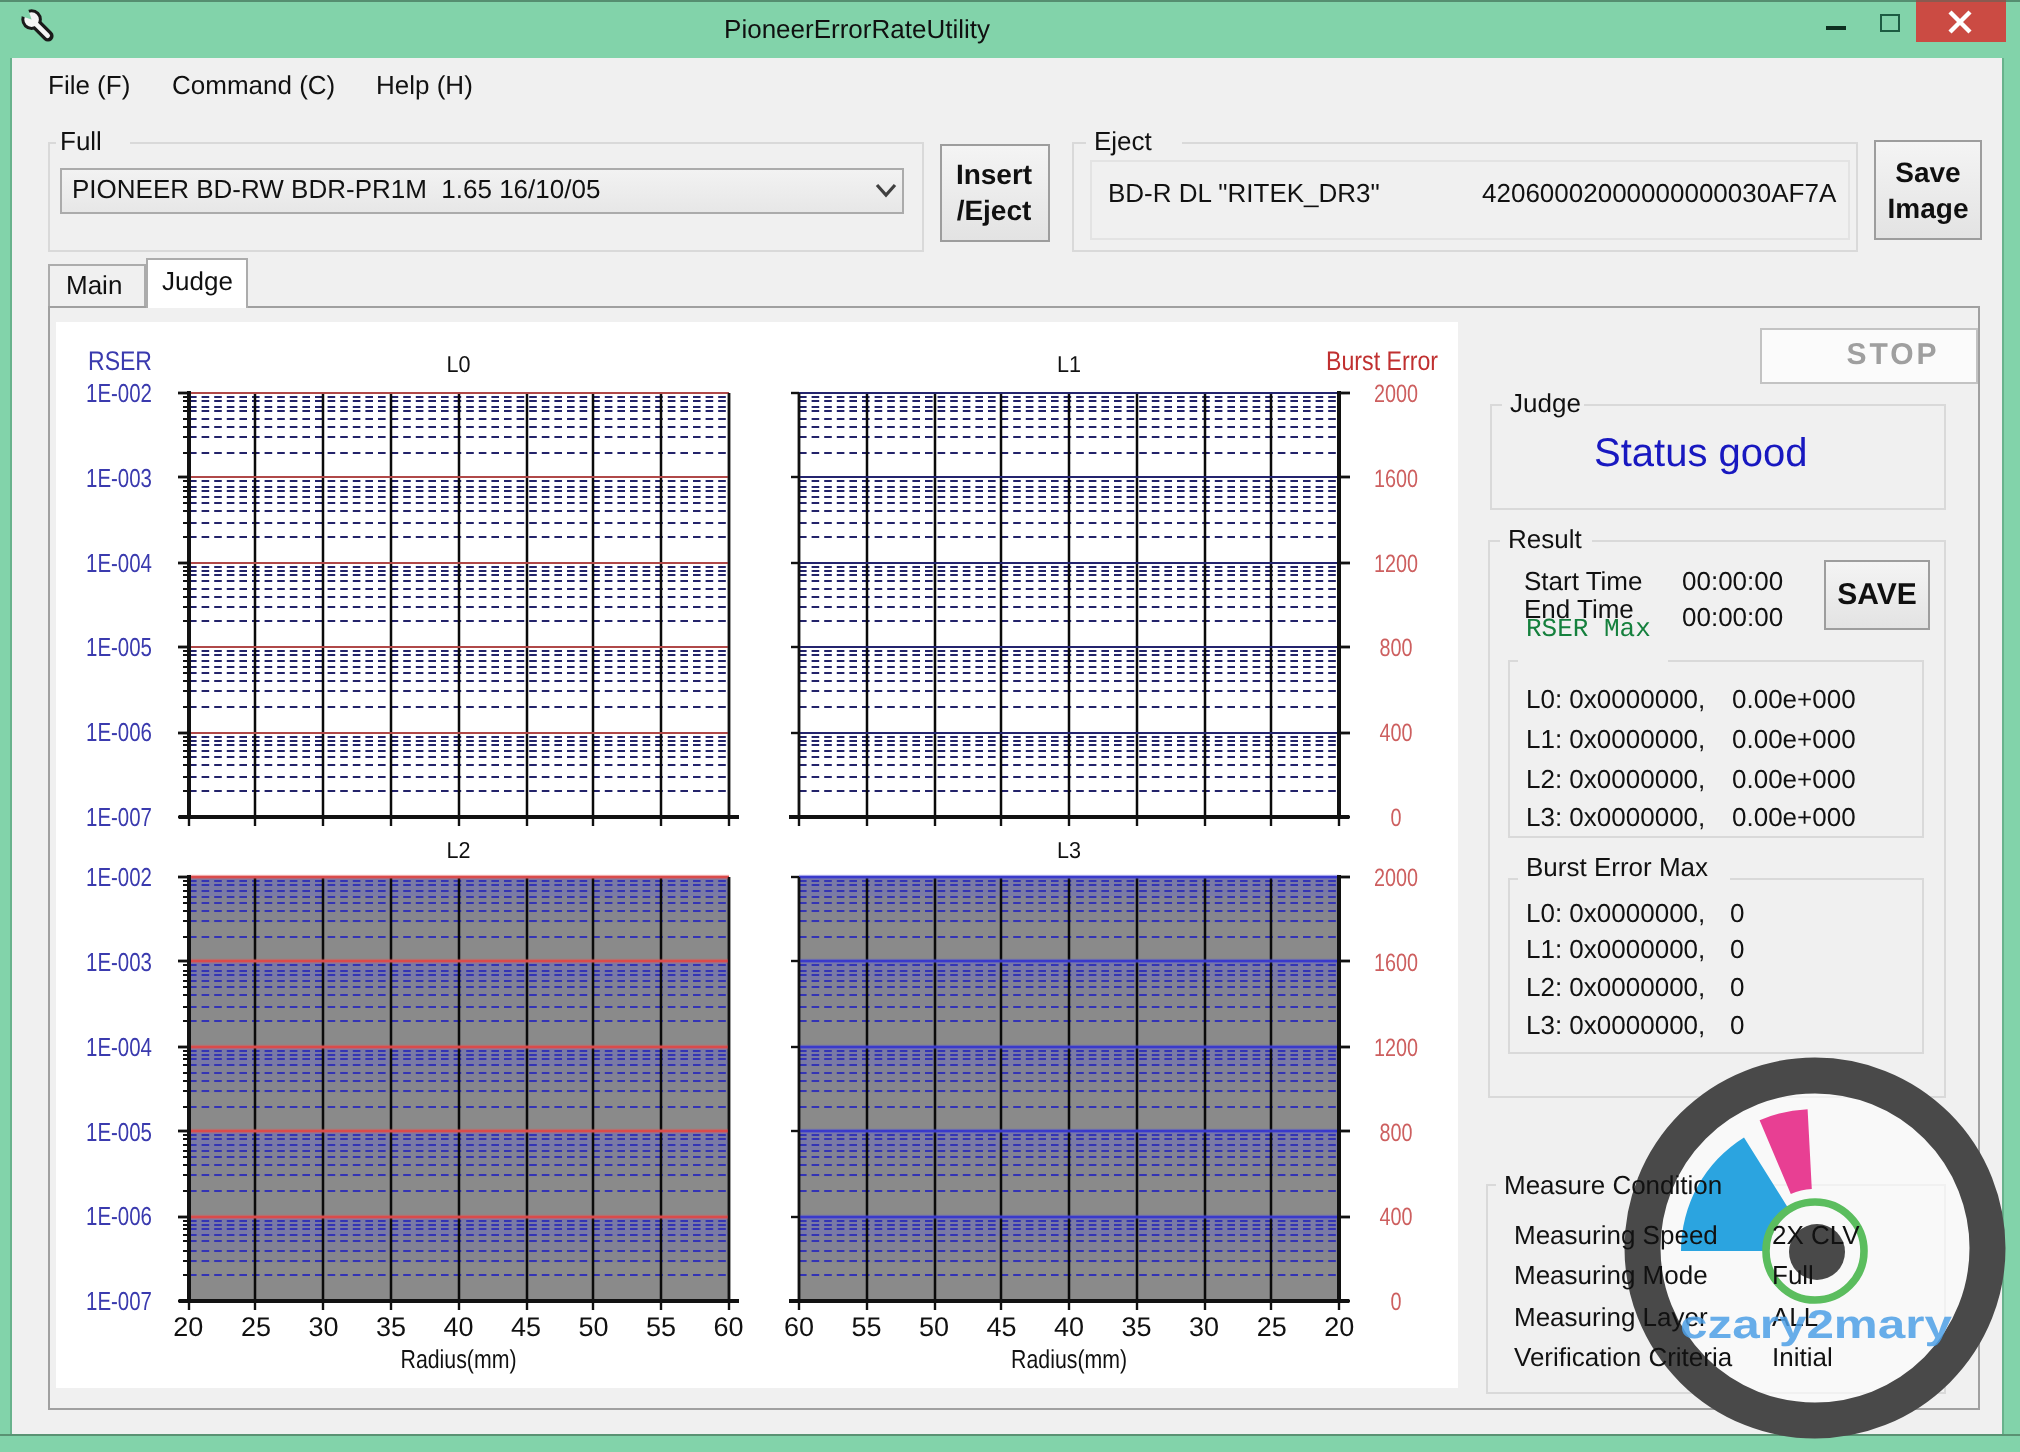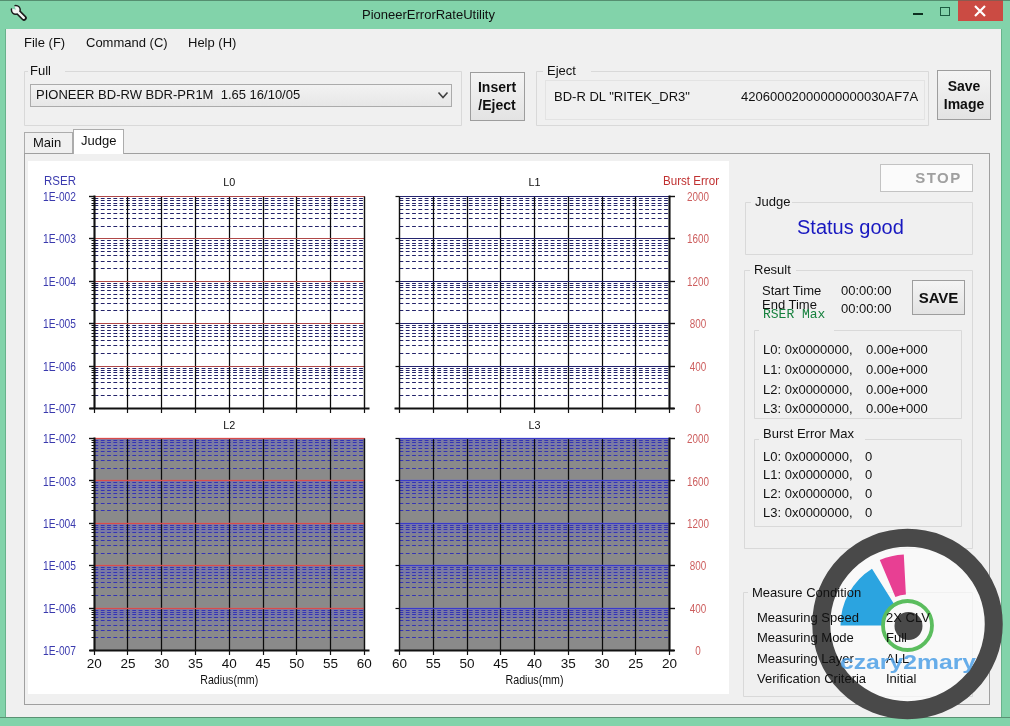--- a/index.html
+++ b/index.html
@@ -41,21 +41,21 @@
     <div class="abs" style="left:547px;top:62.9px;font-size:13px;color:#111;font-weight:normal;z-index:10;white-space:pre;">Eject</div>
     <div class="abs" style="left:554px;top:88.9px;font-size:13px;color:#111;font-weight:normal;z-index:10;white-space:pre;">BD-R DL "RITEK_DR3"</div>
     <div class="abs" style="left:741px;top:88.9px;font-size:13px;color:#111;font-weight:normal;z-index:10;white-space:pre;">42060002000000000030AF7A</div>
     <div class="abs" style="left:937px;top:70px;width:54px;height:50px;border:1px solid #9d9d9d;background:linear-gradient(180deg,#f4f4f4,#e3e3e3);color:#101010;font-weight:bold;font-size:14px;line-height:18px;text-align:center;display:flex;align-items:center;justify-content:center;">Save<br>Image</div>
     <div class="abs" style="left:24px;top:153px;width:966px;height:552px;border:1px solid #a0a0a0;background:#f0f0f0;"></div>
     <div class="abs" style="left:24px;top:132px;width:49px;height:21px;border:1px solid #acacac;border-bottom:none;background:#f0f0f0;"></div>
     <div class="abs" style="left:33px;top:134.9px;font-size:13px;color:#111;font-weight:normal;z-index:10;white-space:pre;">Main</div>
     <div class="abs" style="left:73px;top:129px;width:51px;height:25px;border:1px solid #acacac;border-bottom:none;background:#ffffff;"></div>
     <div class="abs" style="left:81px;top:132.9px;font-size:13px;color:#111;font-weight:normal;z-index:10;white-space:pre;">Judge</div>
     <div class="abs" style="left:28px;top:161px;width:701px;height:533px;background:#ffffff;"></div>
-    <div class="abs" style="left:880px;top:164px;width:93px;height:27.5px;border:1px solid #c3c3c3;background:#fbfbfb;color:#9f9f9f;font-weight:bold;font-size:15px;letter-spacing:1.5px;display:flex;align-items:center;justify-content:center;z-index:10;padding-left:24px;">STOP</div>
+    <div class="abs" style="left:880px;top:164px;width:109px;height:27.5px;border:1px solid #c3c3c3;background:#fbfbfb;color:#9f9f9f;font-weight:bold;font-size:15px;letter-spacing:1.5px;display:flex;align-items:center;justify-content:center;z-index:10;padding-left:24px;">STOP</div>
     <div class="abs" style="left:755px;top:193.9px;font-size:13px;color:#111;font-weight:normal;z-index:10;white-space:pre;">Judge</div>
     <div class="abs" style="left:797px;top:216.1px;font-size:20px;color:#1818c0;font-weight:normal;z-index:10;white-space:pre;">Status good</div>
     <div class="abs" style="left:754px;top:261.9px;font-size:13px;color:#111;font-weight:normal;z-index:10;white-space:pre;">Result</div>
     <div class="abs" style="left:762px;top:283.4px;font-size:13px;color:#111;font-weight:normal;z-index:10;white-space:pre;">Start Time</div>
     <div class="abs" style="left:841px;top:283.4px;font-size:13px;color:#111;font-weight:normal;z-index:10;white-space:pre;">00:00:00</div>
     <div class="abs" style="left:762px;top:297px;font-size:13px;color:#111;font-weight:normal;z-index:10;white-space:pre;">End Time</div>
     <div class="abs" style="left:841px;top:300.9px;font-size:13px;color:#111;font-weight:normal;z-index:10;white-space:pre;">00:00:00</div>
     <div class="abs" style="left:912px;top:280px;width:53px;height:35px;border:1px solid #9d9d9d;background:linear-gradient(180deg,#f4f4f4,#e3e3e3);color:#101010;font-weight:bold;font-size:15px;display:flex;align-items:center;justify-content:center;z-index:10;">SAVE</div>
     <div class="abs" style="left:763px;top:307px;font-size:13px;color:#15803d;font-weight:normal;z-index:10;white-space:pre;font-family:Liberation Mono, monospace;">RSER Max</div>
     <div class="abs" style="left:763px;top:341.9px;font-size:13px;color:#111;font-weight:normal;z-index:10;white-space:pre;">L0: 0x0000000,</div>

